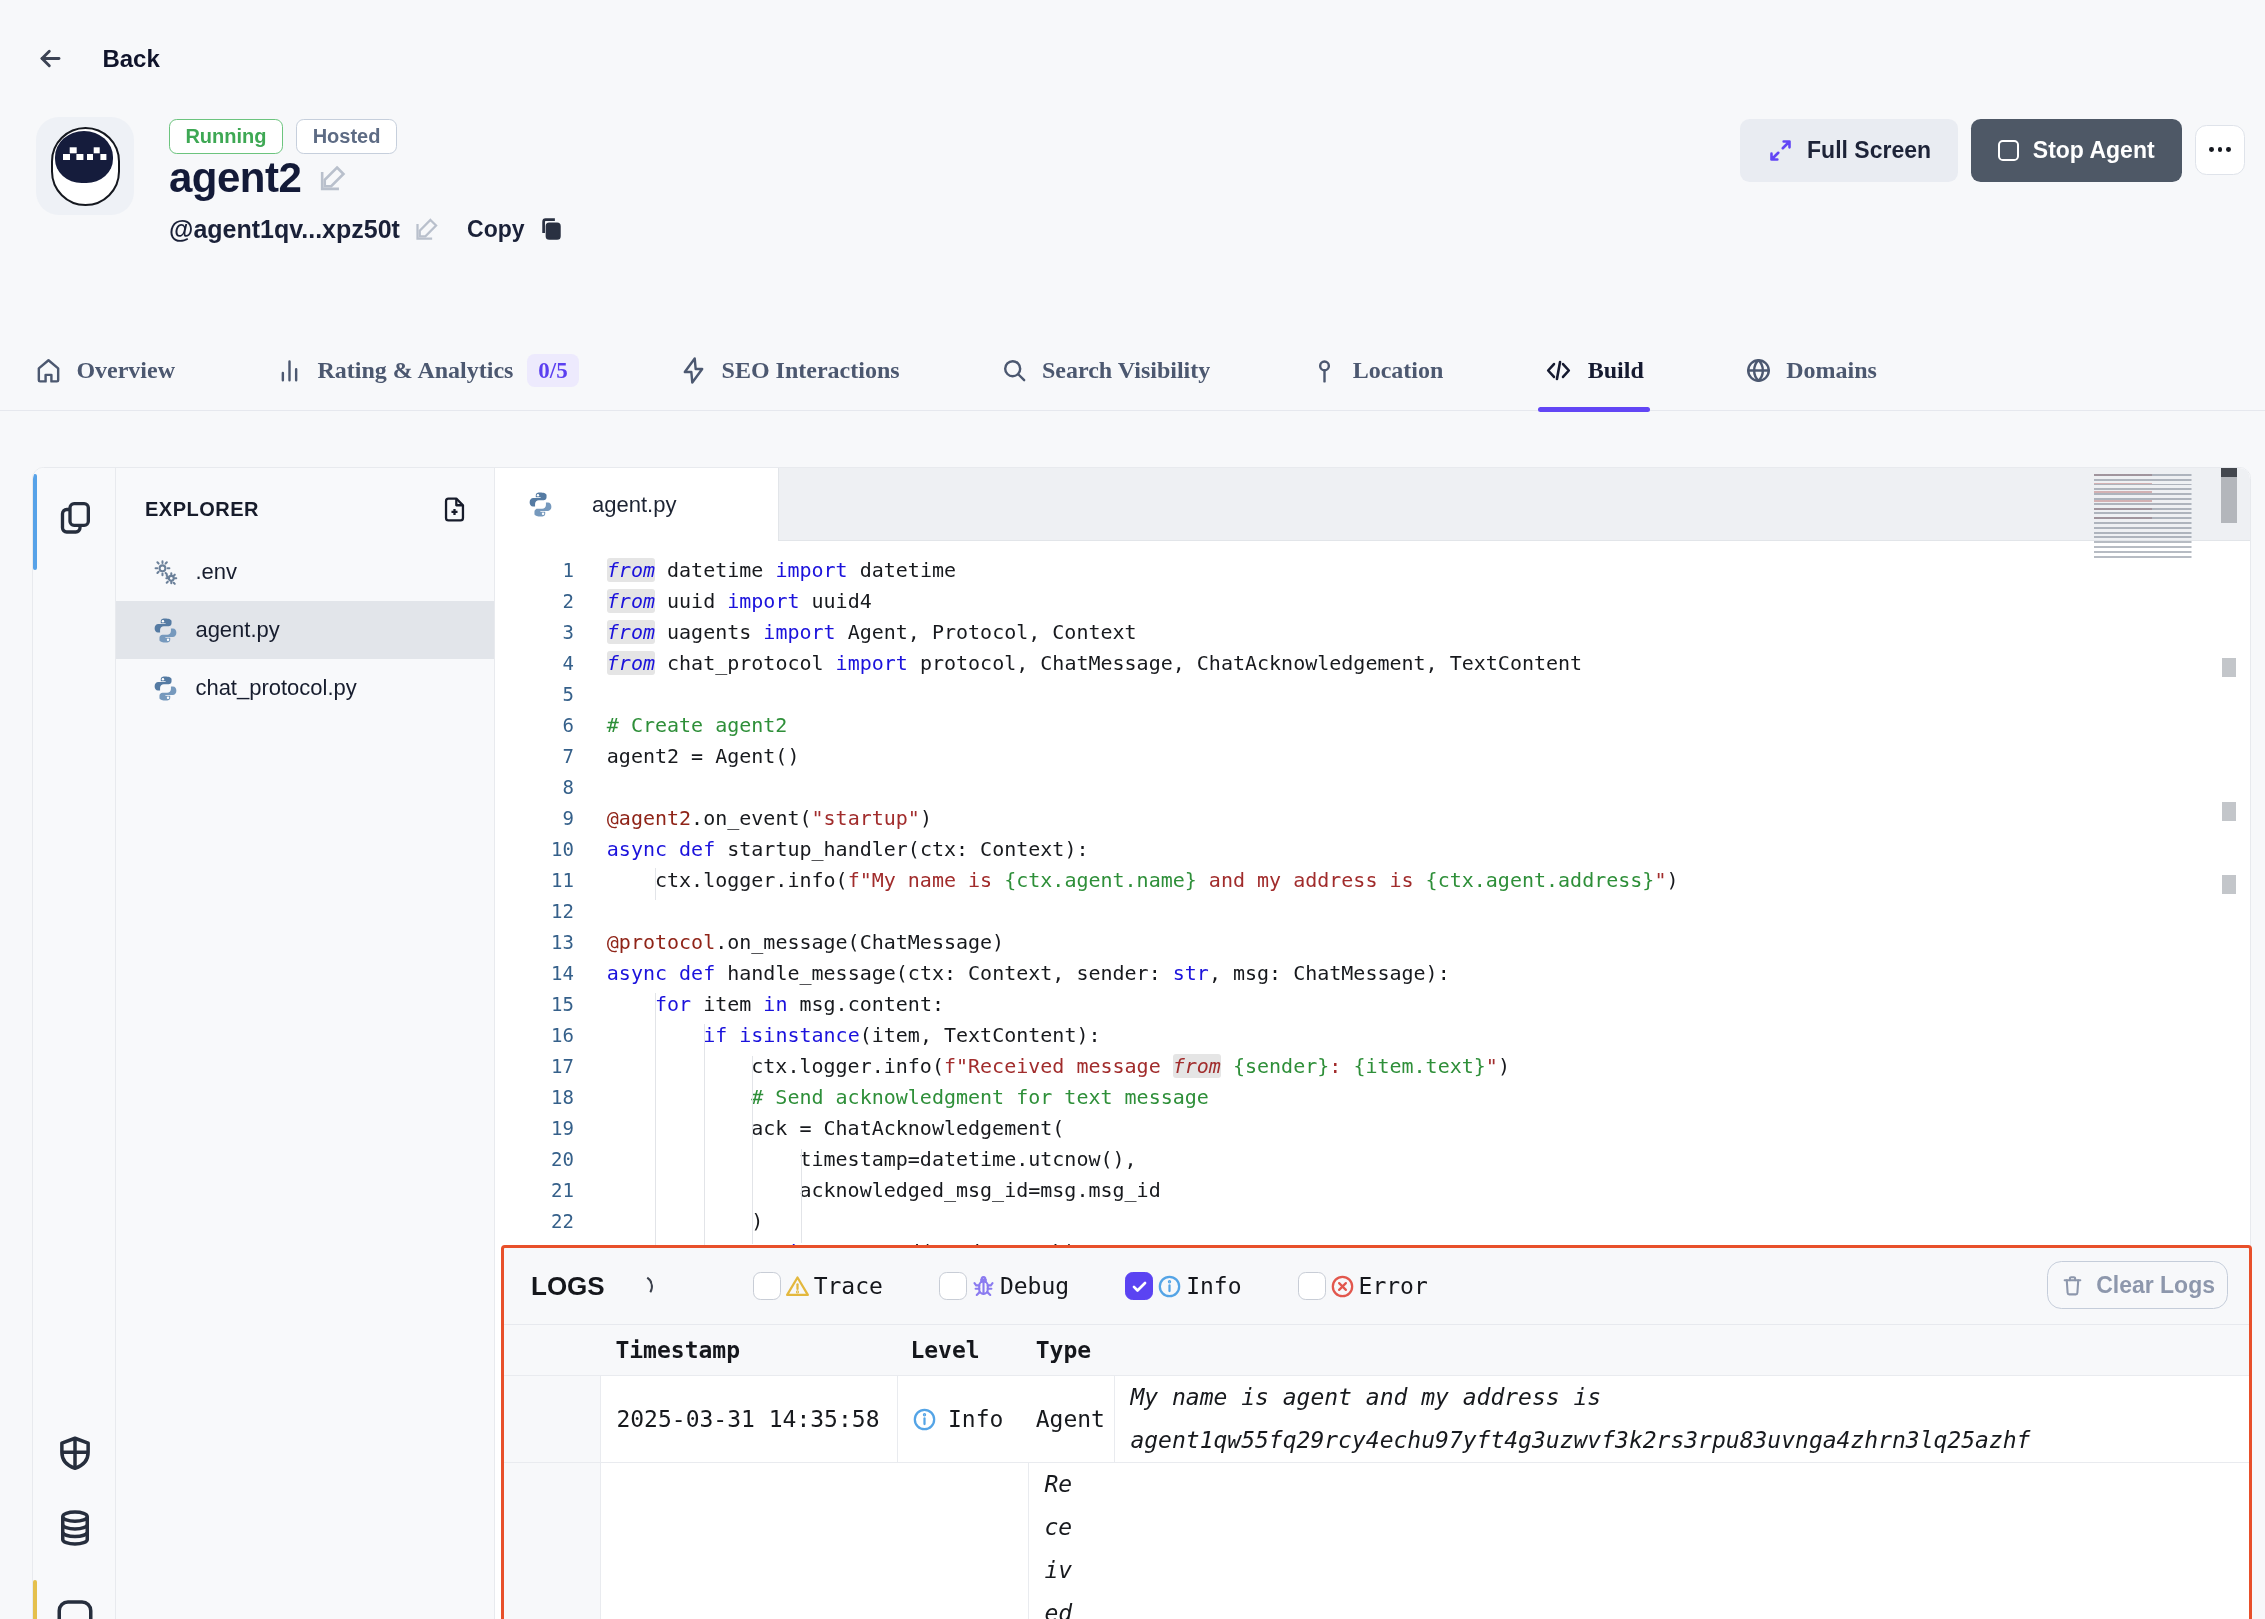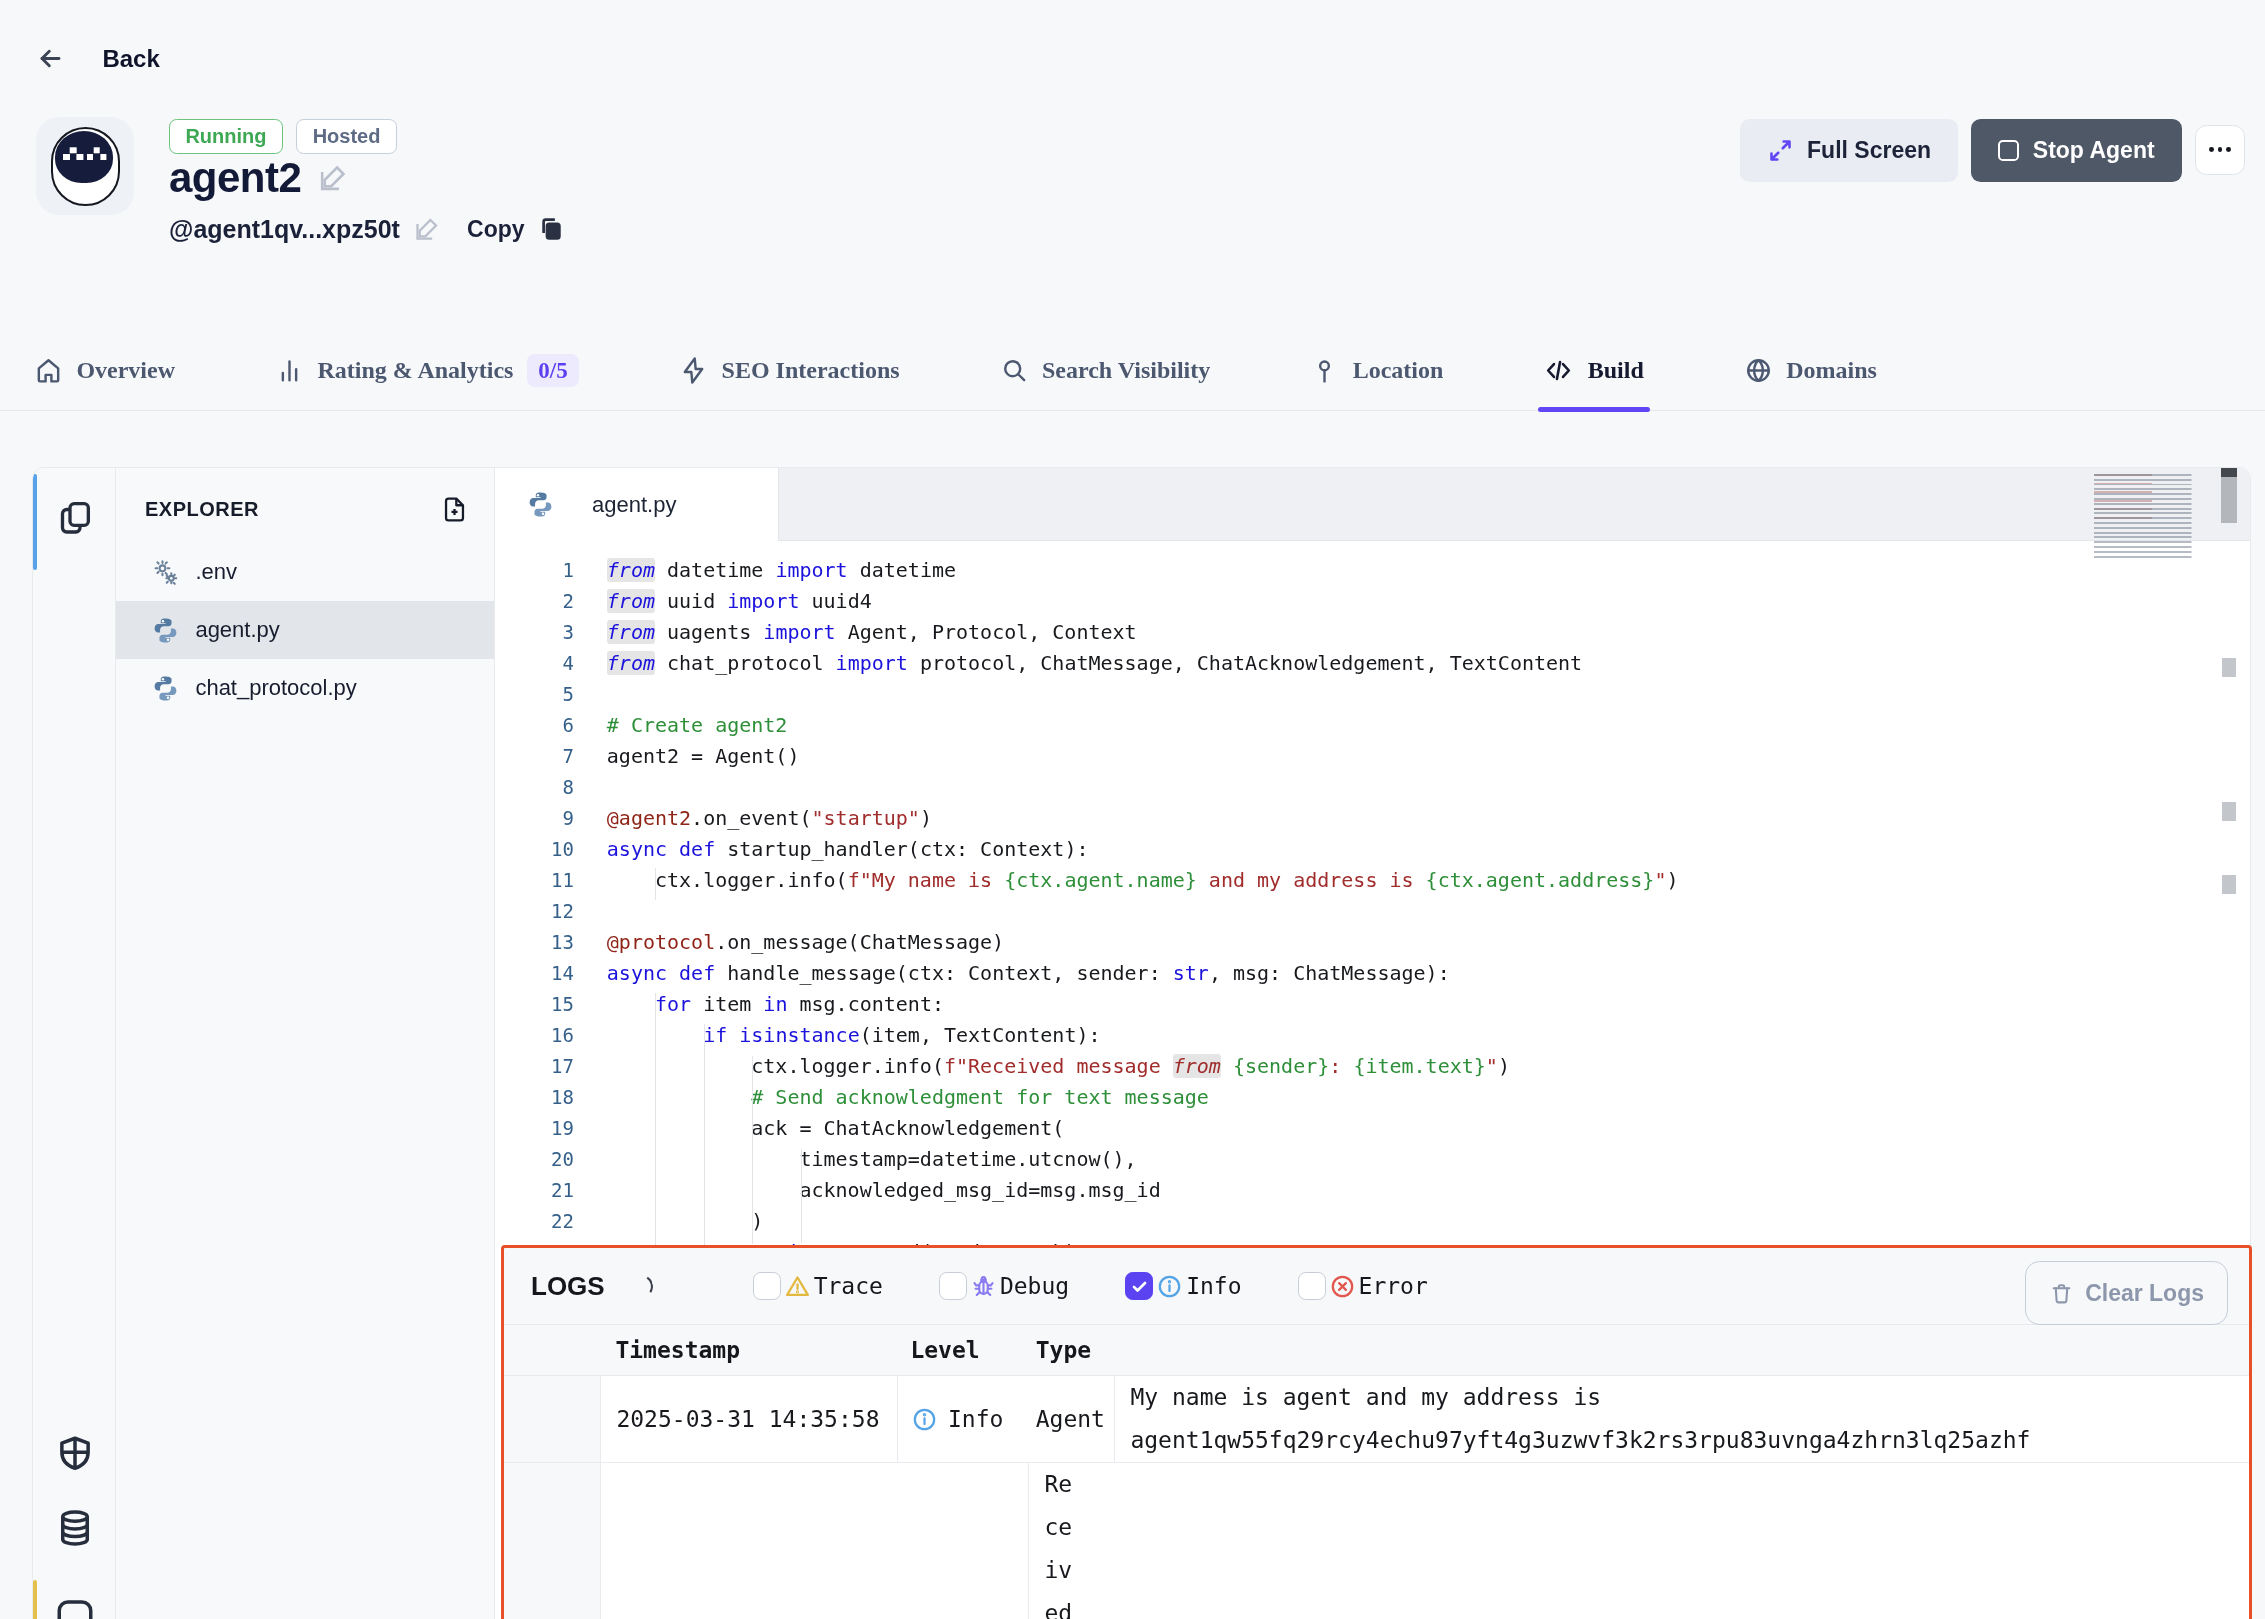--- a/index.html
+++ b/index.html
@@ -89,31 +89,31 @@
   
   .logs { position:absolute; top:1245px; left:501px; width:1751px; height:500px;
     background:#f7f8fa; border:3.8px solid #e8502a; border-radius:3.8px; overflow:hidden; }
   .logs-head { position:relative; height:77px; display:flex; align-items:center; padding-left:27px; border-bottom:1.4px solid #e7e9ee; }
   .logs-title { font-size:26px; font-weight:700; color:#15171c; }
   .spinner { width:23px; height:23px; margin-left:25px; border:2.9px solid transparent; border-right-color:#3c414c; border-radius:50%; transform:rotate(-12deg); }
   .filters { display:flex; align-items:center; gap:56px; margin-left:100px; }
   .filter { display:flex; align-items:center; gap:3px; cursor:pointer; font-family:"DejaVu Sans Mono", monospace; font-size:23px; color:#15171c; }
   .cbx { width:28px; height:28px; border:1.9px solid #c8cdd6; border-radius:7.7px; background:#fff; display:flex; align-items:center; justify-content:center; }
   .cbx.checked { background:#5b43f2; border-color:#5b43f2; }
-  .clear-btn { position:absolute; right:21px; top:13.4px; display:flex; align-items:center; gap:11.5px; height:64px; padding:0 23px; border:1.9px solid #c5cdda; border-radius:14.4px; color:#8d97ac; font-size:23px; font-weight:600; background:transparent; cursor:pointer; }
+  .clear-btn { position:absolute; right:21px; top:13.4px; display:flex; align-items:center; gap:11.5px; height:48px; padding:0 12px; border:1.9px solid #c5cdda; border-radius:14.4px; color:#8d97ac; font-size:23px; font-weight:600; background:transparent; cursor:pointer; }
 
   .log-grid-head, .log-row { display:grid; grid-template-columns:96px 297px 131px 86px 1fr; font-family:"DejaVu Sans Mono", monospace; font-size:23px; }
   .log-grid-head { height:50px; font-weight:700; color:#15171c; }
   .log-grid-head > div { display:flex; align-items:center; }
   .log-row { background:#fff; border-top:1.4px solid #e9ebef; color:#17191d; }
   .lc0 { background:#f7f8fa; }
   .lc-ts { padding-left:15.4px; border-left:1.4px solid #e9ebef; display:flex; align-items:center; }
   .lc-level { padding-left:13.4px; border-left:1.4px solid #e9ebef; display:flex; align-items:center; gap:9.6px; }
   .lc-type { padding-left:7.7px; display:flex; align-items:center; }
-  .lc-msg { padding:0 29px 0 15.4px; border-left:1.4px solid #e9ebef; line-height:43px; overflow-wrap:break-word; }
+  .lc-msg { padding:0 29px 0 15.4px; border-left:1.4px solid #e9ebef; line-height:43px; overflow-wrap:break-word;font-style:italic; }
   .h-ts { padding-left:15.4px; } .h-level { padding-left:13.4px; } .h-type { padding-left:7.7px; } .h-msg { padding-left:15.4px; }
 </style>
 </head>
 <body>
 
 <div class="root">
 
   <div class="back-row">
     <span>
       <svg width="29" height="29" viewBox="0 0 24 24" fill="none" stroke="#3c4354" stroke-width="2.4" stroke-linecap="round" stroke-linejoin="round">

